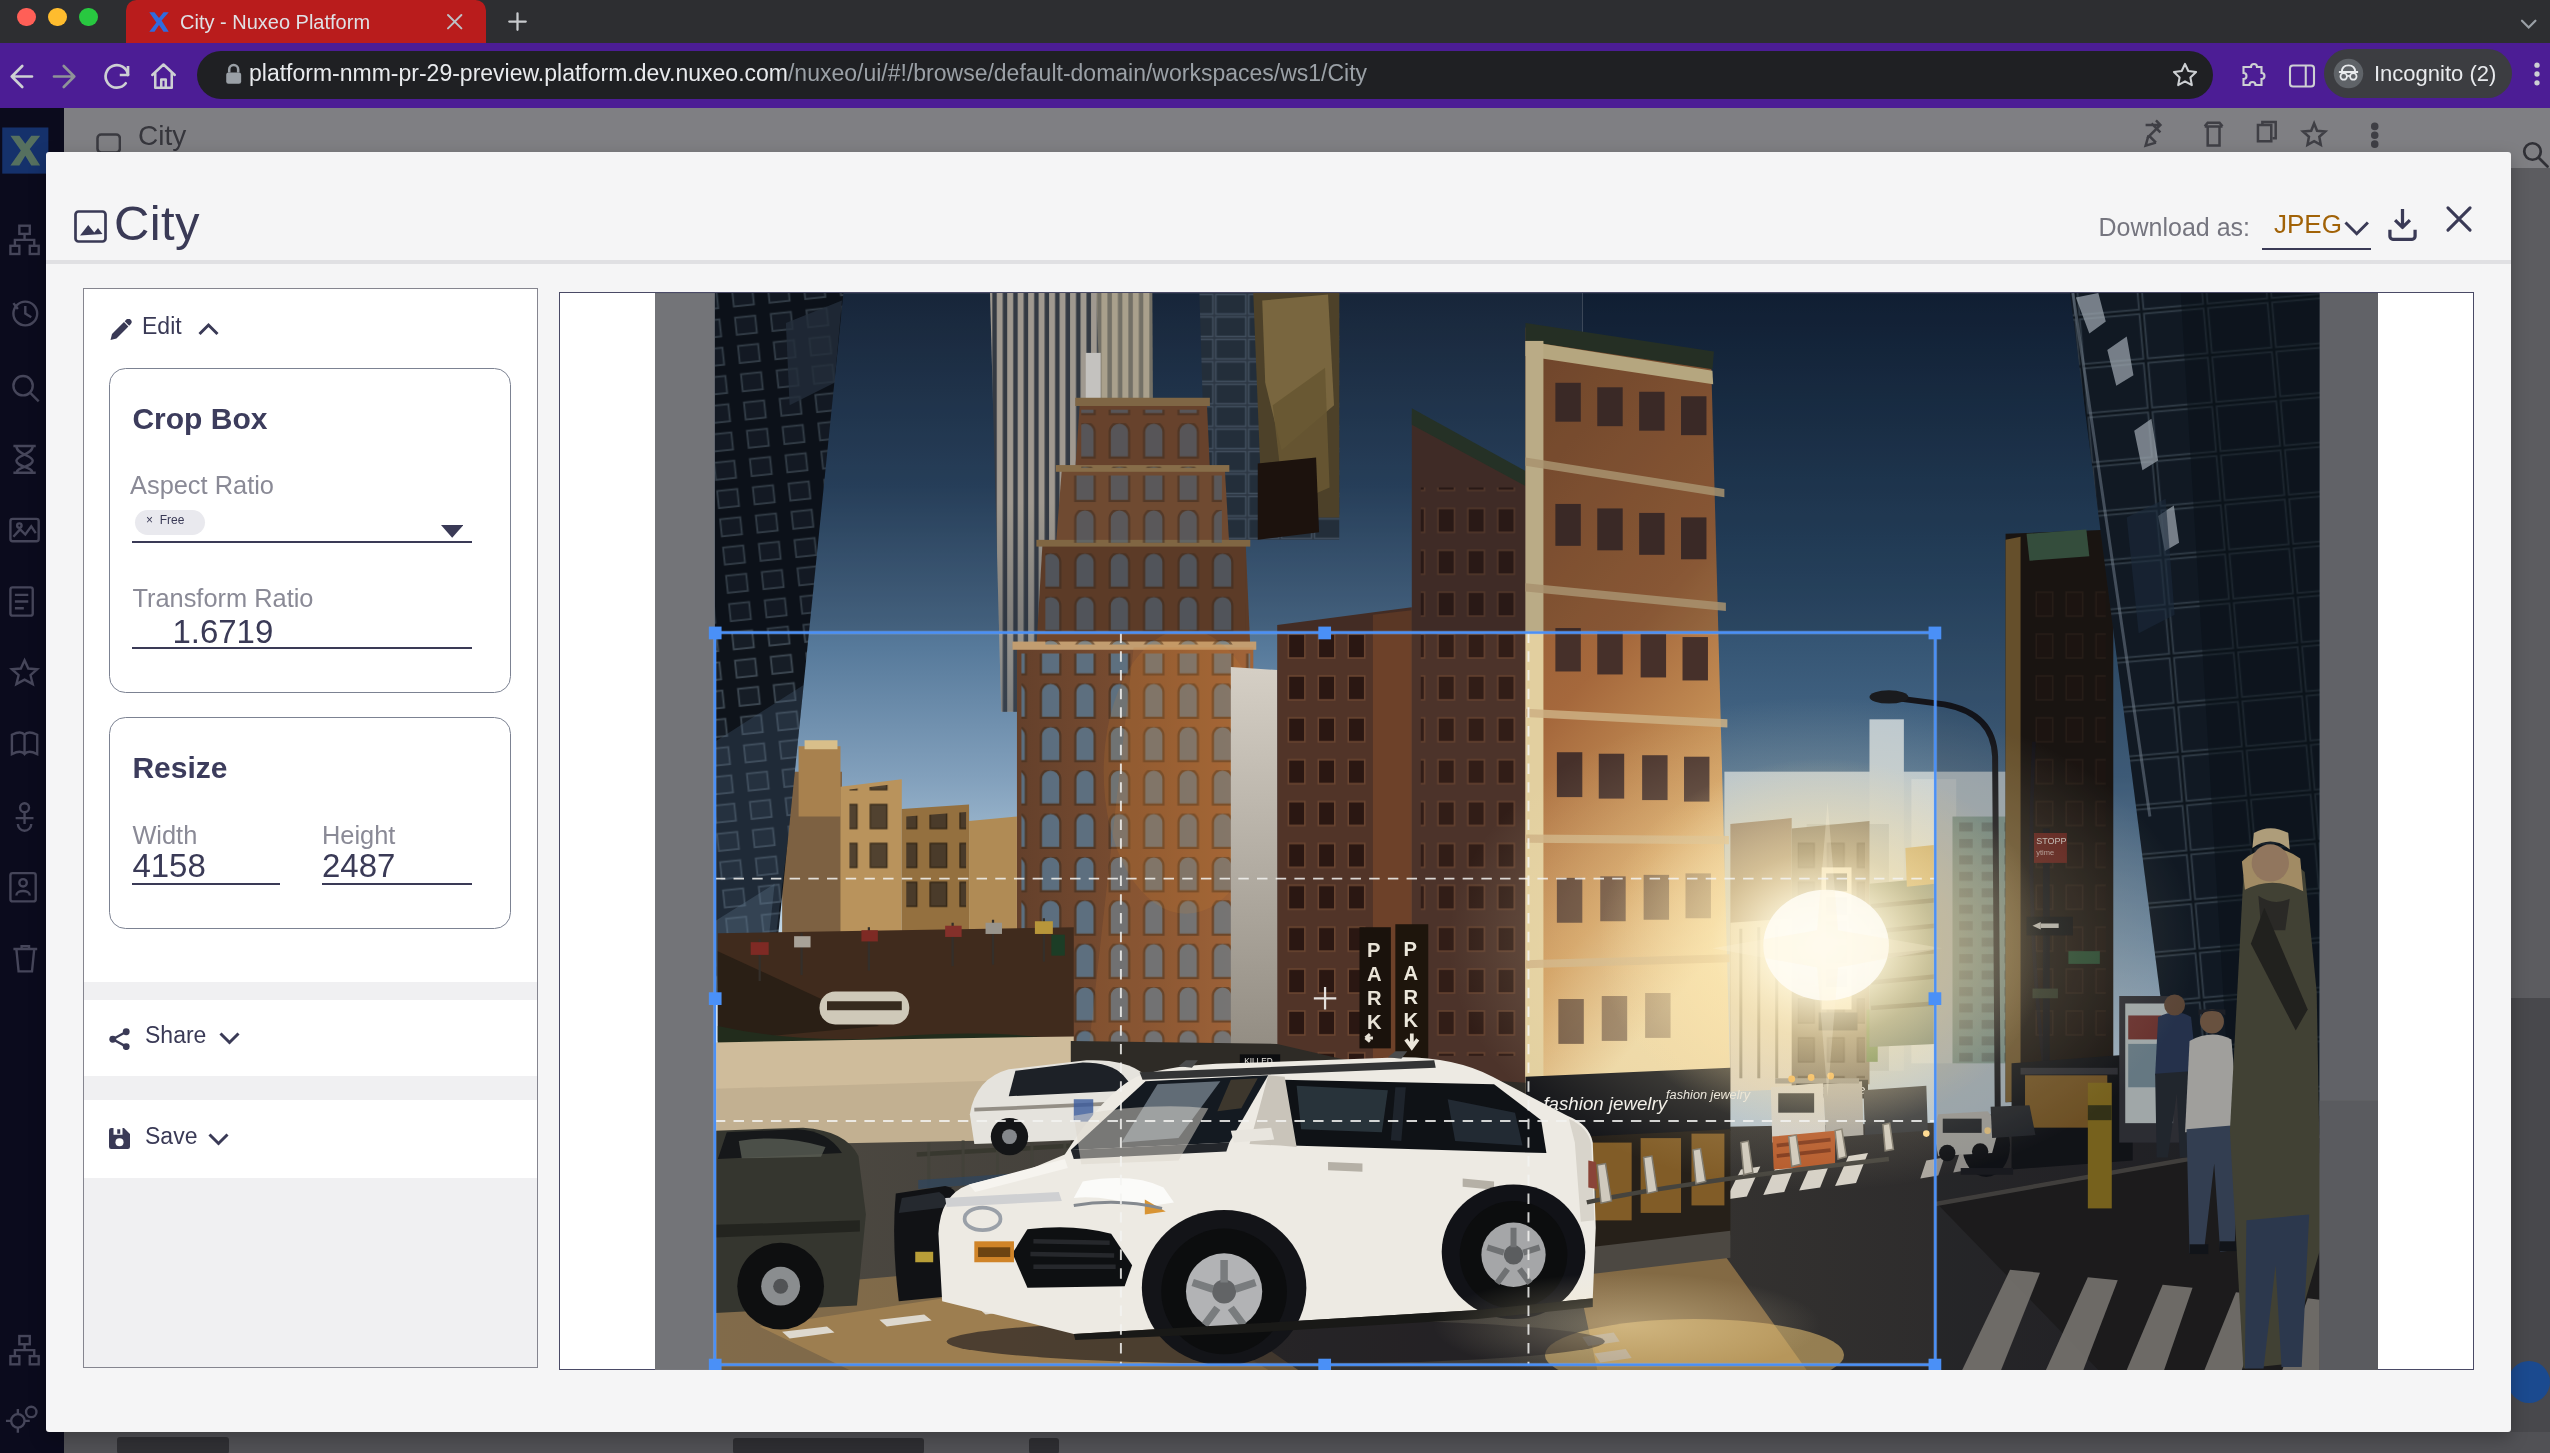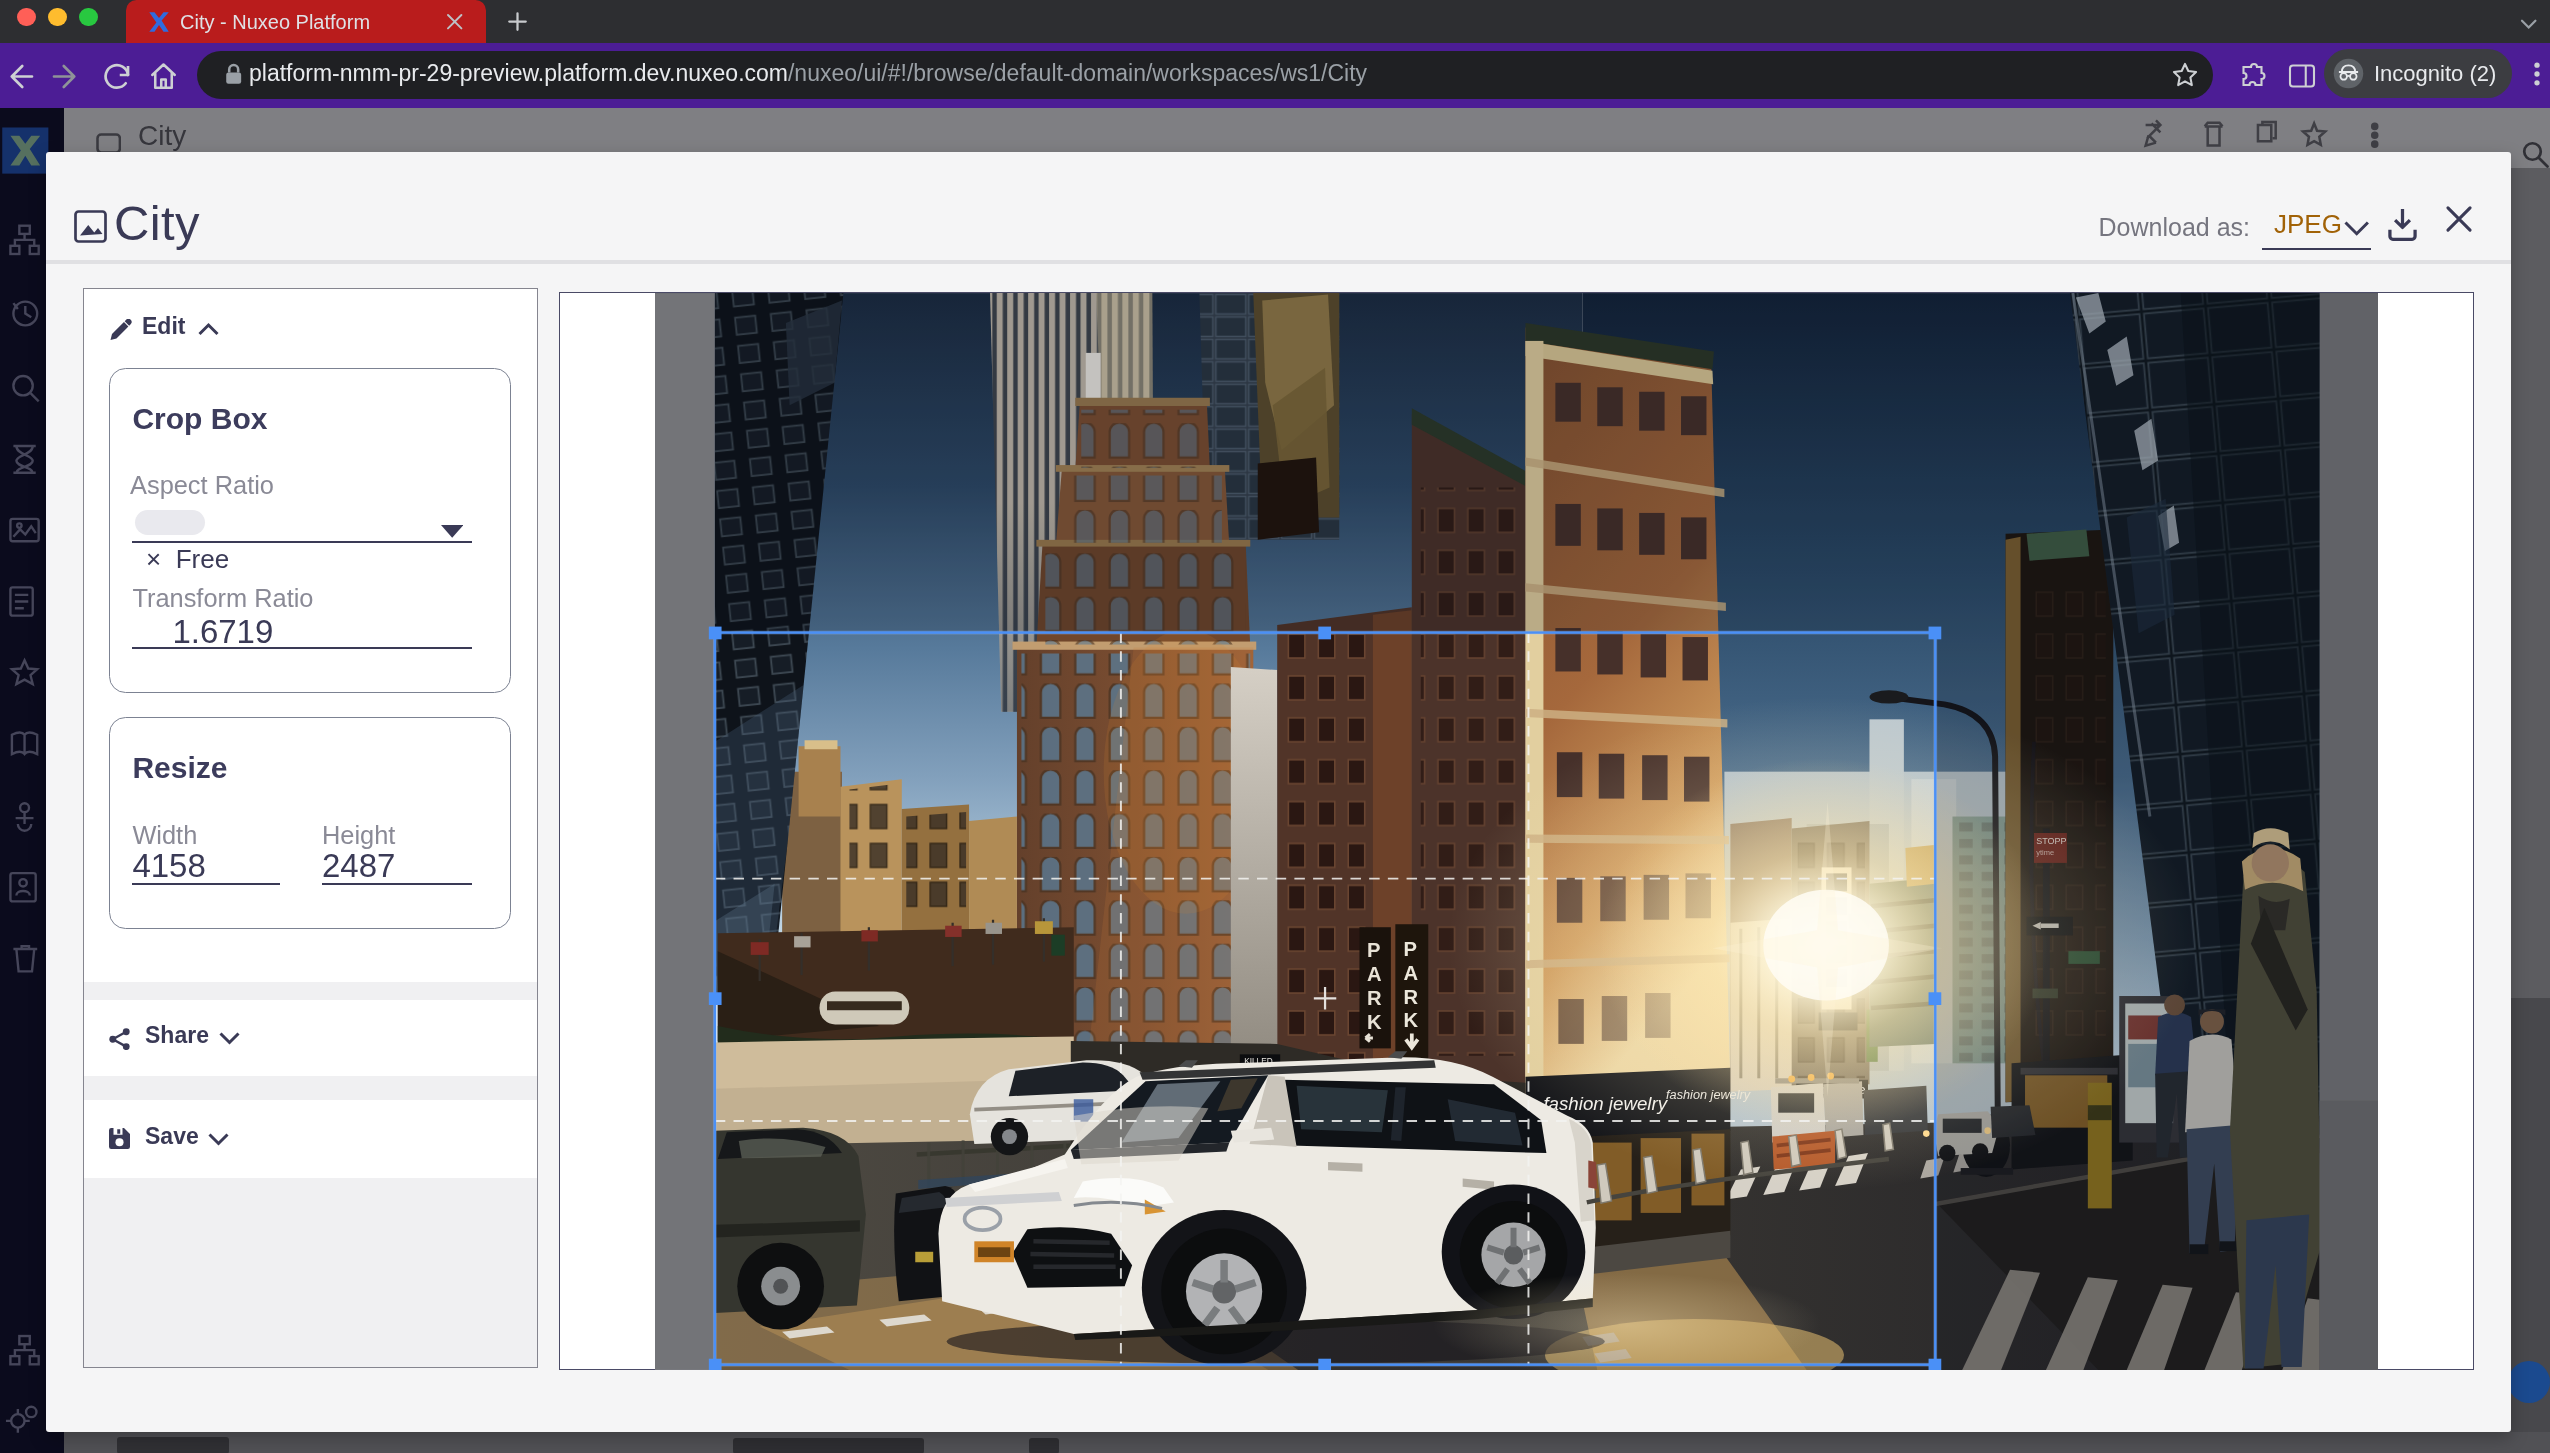--- a/index.html
+++ b/index.html
@@ -25,21 +25,21 @@
   .navy { color:#a16207; }
   .gray { color:#75757f; }
   
   #panel { left:37px; top:136px; width:455px; height:1080px; background:#f0f0f2; border:0.7px solid #85858f; }
   .sec { left:0; width:453px; background:#fff; }
   .card { position:absolute; left:25px; width:402px; background:#fff; border:1.5px solid #7c8292; border-radius:16.5px; }
   .lbl { position:absolute; font-size:25.4px; color:#8a8a96; }
   .val { position:absolute; font-size:33px; color:#3a3a56; }
   .uline { position:absolute; height:1.5px; background:#3a3a56; }
   .btitle { position:absolute; font-size:30px; font-weight:bold; color:#3c3c5c; }
-  .rowtxt { position:absolute; font-size:23px; font-weight:bold; color:#3a3a56; }
+  .rowtxt { position:absolute; font-size:23px; font-weight:normal; color:#3a3a56; }
   
   #viewer { left:513px; top:140px; width:1915px; height:1078px; background:#ffffff; border:0.7px solid #4a4a66; }
 </style>
 </head>
 <body>
 <div id="stage">
 
   <div class="abs" id="tabstrip">
     <div class="abs tl" style="left:17px;  background:#ff5f57;"></div>
     <div class="abs tl" style="left:48px; background:#febc2e;"></div>
@@ -236,21 +236,21 @@
         </svg>
       <div class="abs rowtxt" style="left:58px; top:24px;">Edit</div>
       <svg class="abs" style="left:114px; top:33px;" width="21" height="13.5" viewBox="0 0 28 18">
           <path d="M2 16 L14 4 L26 16" stroke="#3a3a56" stroke-width="4" fill="none"></path>
         </svg>
 
       <div class="abs card" style="top:79px; height:325px;">
         <div class="btitle" style="left:22.4px; top:33px;">Crop Box</div>
         <div class="lbl" style="left:20px; top:102px;text-align:center;">Aspect Ratio</div>
         <div class="abs" style="left:25.4px; top:141px; width:70px; height:25.4px; background:#e9e9ee; border-radius:12.7px;"></div>
-        <div class="abs" style="left:36px; top:144px; font-size:26px; color:#3a3a56;margin-top:31px;">×&nbsp;&nbsp;Free</div>
+        <div class="abs" style="left:36px; top:144px; font-size:12px; color:#3a3a56;">×&nbsp;&nbsp;Free</div>
         <svg class="abs" style="left:331px; top:156px;" width="22.4" height="12.7" viewBox="0 0 30 17">
             <path d="M0 0 L30 0 L15 17 Z" fill="#3a3a56"></path>
           </svg>
         <div class="uline" style="left:22.4px; top:172px; width:340px;"></div>
         <div class="lbl" style="left:22.4px; top:215px;">Transform Ratio</div>
         <div class="val" style="left:22.4px; top:244px;margin-left:40px;">1.6719</div>
         <div class="uline" style="left:22.4px; top:278px; width:340px;"></div>
       </div>
       <div class="abs card" style="top:428px; height:212px;">
         <div class="btitle" style="left:22.4px; top:33px;">Resize</div>

